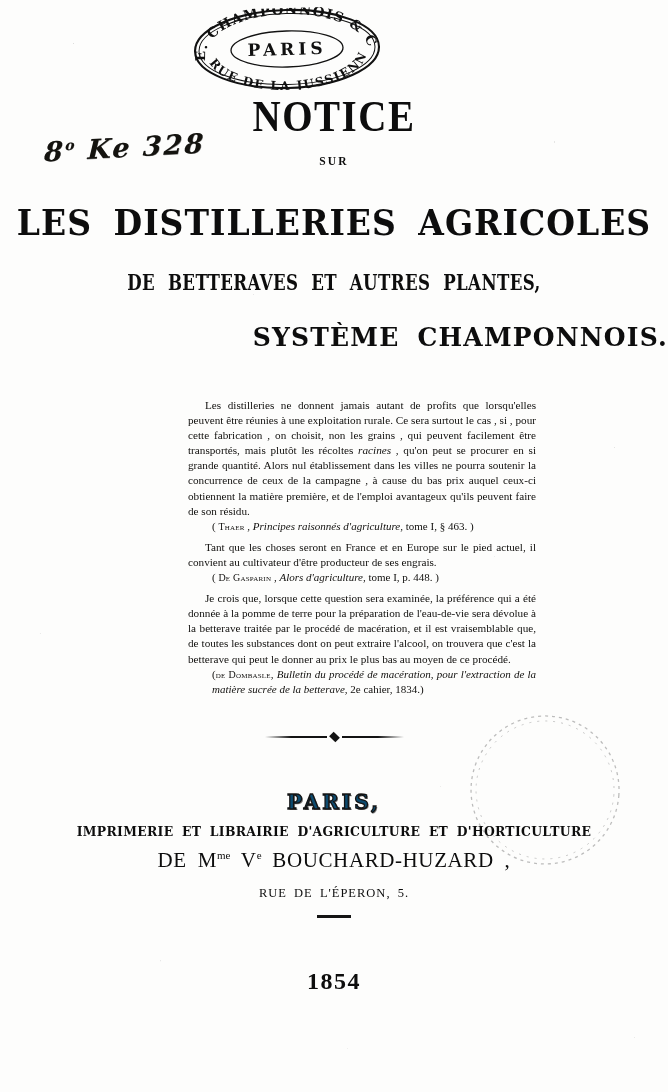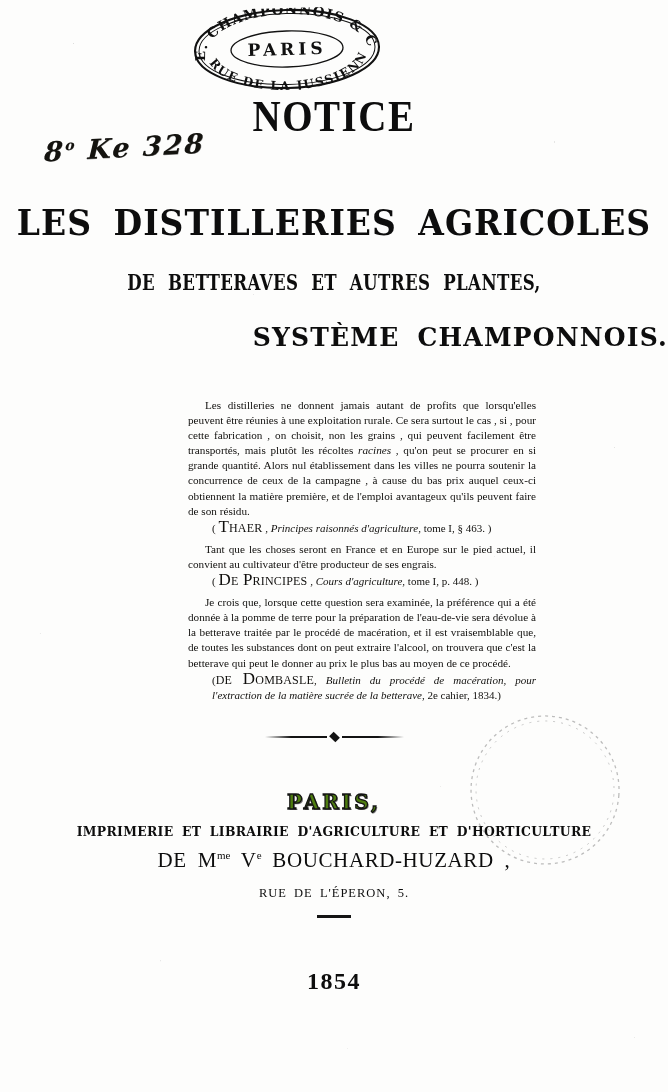--- a/index.html
+++ b/index.html
@@ -101,21 +101,21 @@
   .body-block p{margin:0;}
   .para{text-indent:17px;}
   .gap{height:6px;}
   .cite{
     text-indent:0;padding-left:24px;
     font-size:11px;line-height:15.1px;
   }
   .cite-ital{font-style:italic;}
   .sc{
     font-variant:small-caps;
-    font-size:17px;
+    font-size:10px;
     letter-spacing:.2px;
   }
   .ital{font-style:italic;}
 
   
   .ornament{
     position:absolute;left:0;width:668px;top:733px;
     display:flex;align-items:center;justify-content:center;
   }
   .ornament .bar{height:1.4px;width:62px;background:#131313;}
@@ -131,21 +131,21 @@
     position:absolute;left:468px;top:713px;width:155px;height:155px;
     opacity:.30;transform:rotate(4deg);pointer-events:none;
   }
   .stamp-round svg{width:100%;height:100%;display:block;}
 
   
   .imp-paris{
     top:790px;
     font-family:"DejaVu Serif",serif;
     font-size:20px;font-weight:700;letter-spacing:3px;
-    color:#4d7c0f;
+    color:#0c4a6e;
     -webkit-text-stroke:1.3px #141414;
     text-shadow:1.4px 1.4px 0 rgba(20,20,20,.55);
   }
   .imp-line1{
     top:824px;
     font-family:"DejaVu Serif",serif;
     font-size:12.4px;font-weight:700;letter-spacing:.3px;word-spacing:4px;
     transform:scaleY(1.05);
   }
   .imp-line2{
@@ -193,35 +193,36 @@
       <text x="96" y="47" text-anchor="middle" font-family="DejaVu Serif, serif" font-size="17" font-weight="bold" letter-spacing="4" fill="#101010">PARIS</text>
     </svg>
   </div>
 
   <div class="shelfmark">
     <span>8</span><sup>o</sup>
     <span>Ke 328</span>
   </div>
 
   <div class="tc t-notice">NOTICE</div>
+  <div class="tc t-sur">SUR</div>
   <div class="tc t-main">LES DISTILLERIES AGRICOLES</div>
   <div class="tc t-sub">DE BETTERAVES ET AUTRES PLANTES,</div>
   <div class="tc t-system">SYSTÈME CHAMPONNOIS.</div>
 
   <div class="body-block">
 
     <p class="para"><span>Les distilleries ne donnent jamais autant de profits que lorsqu'elles peuvent être réunies à une exploitation rurale. Ce sera surtout le cas , si , pour cette fabrication , on choisit, non les grains , qui peuvent facilement être transportés, mais plutôt les récoltes </span><span class="ital">racines</span><span> , qu'on peut se procurer en si grande quantité. Alors nul établissement dans les villes ne pourra soutenir la concurrence de ceux de la campagne , à cause du bas prix auquel ceux-ci obtiennent la matière première, et de l'emploi avantageux qu'ils peuvent faire de son résidu.</span></p>
 
     <p class="cite"><span>( </span><span class="sc">Thaer</span><span> , </span><span class="cite-ital">Principes raisonnés d'agriculture</span><span>, tome I, § 463. )</span></p>
 
     <div class="gap"></div>
 
     <p class="para">Tant que les choses seront en France et en Europe sur le pied actuel, il convient au cultivateur d'être producteur de ses engrais.</p>
 
-    <p class="cite"><span>( </span><span class="sc">De Principes</span><span> , </span><span class="cite-ital">Cours d'agriculture</span><span>, tome I, p. 448. )</span></p>
+    <p class="cite"><span>( </span><span class="sc">De Gasparin</span><span> , </span><span class="cite-ital">Alors d'agriculture</span><span>, tome I, p. 448. )</span></p>
 
     <div class="gap"></div>
 
     <p class="para">Je crois que, lorsque cette question sera examinée, la préférence qui a été donnée à la pomme de terre pour la préparation de l'eau-de-vie sera dévolue à la betterave traitée par le procédé de macération, et il est vraisemblable que, de toutes les substances dont on peut extraire l'alcool, on trouvera que c'est la betterave qui peut le donner au prix le plus bas au moyen de ce procédé.</p>
 
     <p class="cite"><span>(</span><span class="sc">de Dombasle</span><span>, </span><span class="cite-ital">Bulletin du procédé de macération, pour l'extraction de la matière sucrée de la betterave</span><span>, 2e cahier, 1834.)</span></p>
   </div>
 
   <div class="ornament">
     <span class="bar l"></span>

